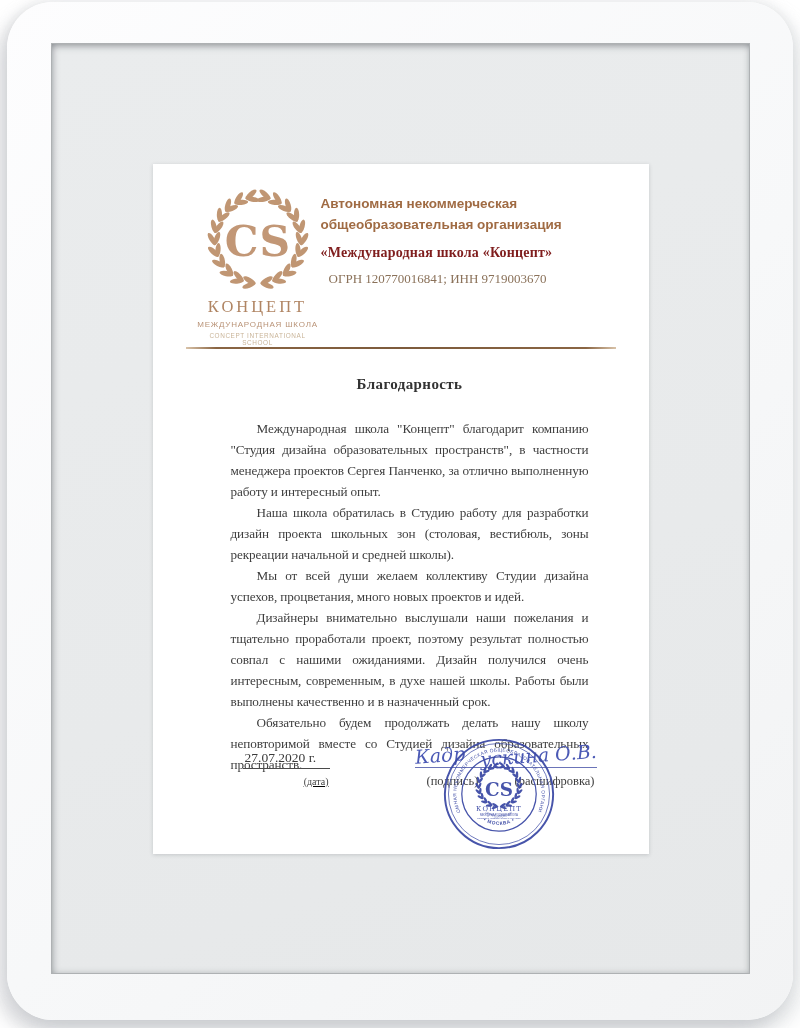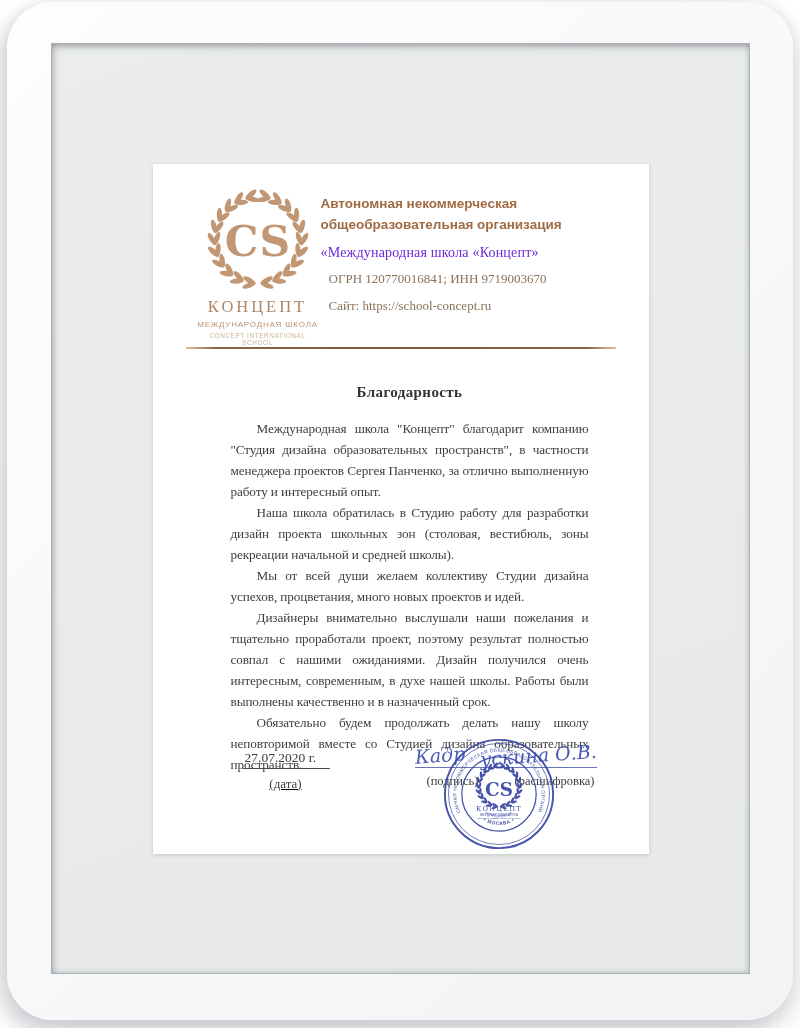--- a/index.html
+++ b/index.html
@@ -30,40 +30,40 @@
   .logo svg{display:block;margin:0 auto;}
   .logo-name{font-family:"Liberation Serif",serif;font-size:16.5px;letter-spacing:3px;
              color:#b08563;margin-top:1px;}
   .logo-sub{font-family:"Liberation Sans",sans-serif;font-size:8px;letter-spacing:.8px;
             color:#b99377;margin-top:3px;}
   .logo-sub-en{font-family:"Liberation Sans",sans-serif;font-size:6.4px;letter-spacing:.6px;
                color:#c9b498;margin-top:3px;}
   .hblock{margin-left:1px;padding-top:5px;width:305px;}
   .org-type{font-family:"Liberation Sans",sans-serif;font-weight:bold;font-size:13.5px;
             line-height:21px;color:#a06b43;margin:0 0 10px 0;}
-  .org-name{font-weight:normal;font-size:14px;color:#6d28d9;margin:0 0 6px 0;letter-spacing:.2px;}
+  .org-name{font-weight:bold;font-size:14px;color:#7f1d1d;margin:0 0 6px 0;letter-spacing:.2px;}
   .hline{font-size:13px;line-height:19.8px;color:#8a7159;margin:8px;}
   .u{text-decoration:underline;}
 
   .rule{position:absolute;left:33px;top:183px;width:430px;height:2px;
         background:linear-gradient(90deg,#d9c3a9 0%,#8a6543 7%,#7d5b3c 50%,#8a6543 93%,#d9c3a9 100%);}
 
   .title{position:absolute;left:78px;top:212px;width:358px;text-align:center;
-         font-weight:bold;font-size:15px;color:#333333;letter-spacing:.4px;margin-top:8px;}
+         font-weight:bold;font-size:15px;color:#333333;letter-spacing:.4px;}
 
   .body-text{position:absolute;left:78px;top:254px;width:358px;
              font-size:13.2px;line-height:21px;color:#3e3e3e;text-align:justify;
              letter-spacing:-.1px;}
   .body-text p{margin:0;text-indent:26px;}
 
   
   .date-block{position:absolute;left:90px;top:584px;text-decoration:underline;}
   .date-val{display:inline-block;font-size:13.5px;color:#3a3a3a;
             border-bottom:1px solid #4a4a4a;padding:0 14px 2px 2px;}
-  .date-cap{margin-top:7px;font-size:13px;color:#3e3e3e;width:86px;text-align:center;}
+  .date-cap{margin-top:7px;font-size:10px;color:#3e3e3e;width:86px;text-align:right;}
 
   .sig-block{position:absolute;left:262px;top:576px;width:182px;}
   .sig-line{display:flex;justify-content:space-between;align-items:flex-end;
             border-bottom:1px solid #6b74b8;height:26px;padding-bottom:1px;}
   .sig-script{font-family:"DejaVu Serif",serif;font-style:italic;font-size:19px;
               color:#4b59b5;transform:rotate(-4deg);white-space:nowrap;}
   .sig-caps{display:flex;justify-content:space-between;margin-top:6px;
             font-size:12.5px;color:#3e3e3e;padding:0 2px 0 12px;}
 
   .stamp{position:absolute;left:288px;top:572px;width:116px;height:116px;
@@ -176,21 +176,20 @@
                 </g>
               </svg>
             <div class="logo-name">КОНЦЕПТ</div>
             <div class="logo-sub">МЕЖДУНАРОДНАЯ ШКОЛА</div>
             <div class="logo-sub-en">CONCEPT INTERNATIONAL SCHOOL</div>
           </div>
           <div class="hblock">
             <p class="org-type">Автономная некоммерческая общеобразовательная организация</p>
             <p class="org-name">«Международная школа «Концепт»</p>
             <p class="hline">ОГРН 120770016841; ИНН 9719003670</p>
-            <p class="hline">Сайт: https://school-concept.ru</p>
           </div>
         </div>
 
         <div class="rule"></div>
 
         <div class="title">Благодарность</div>
 
         <div class="body-text">
           <p>Международная школа "Концепт" благодарит компанию "Студия дизайна образовательных пространств", в частности менеджера проектов Сергея Панченко, за отлично выполненную работу и интересный опыт.</p>
           <p>Наша школа обратилась в Студию работу для разработки дизайн проекта школьных зон (столовая, вестибюль, зоны рекреации начальной и средней школы).</p>

